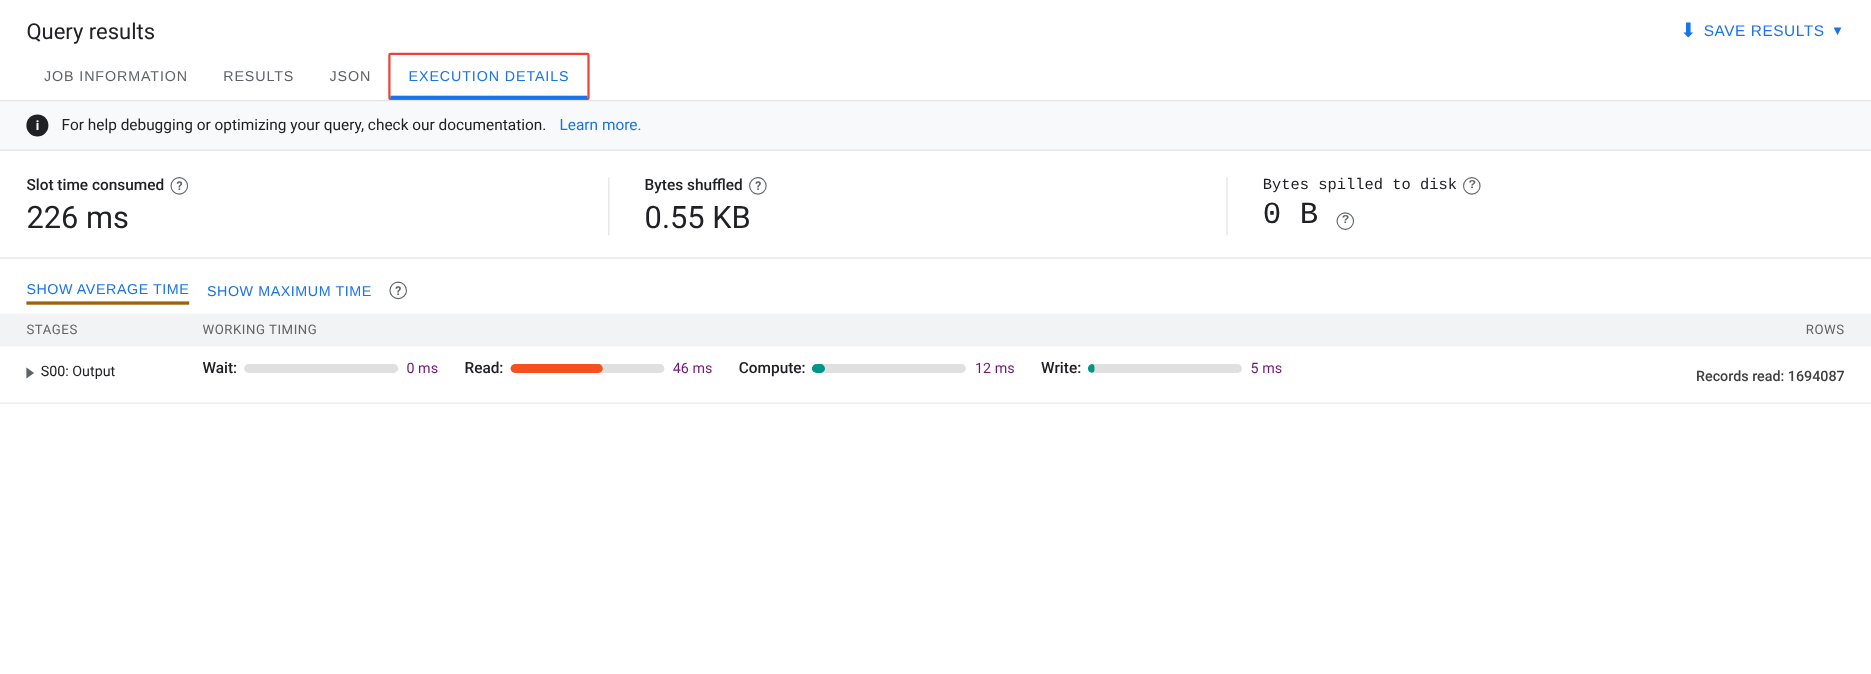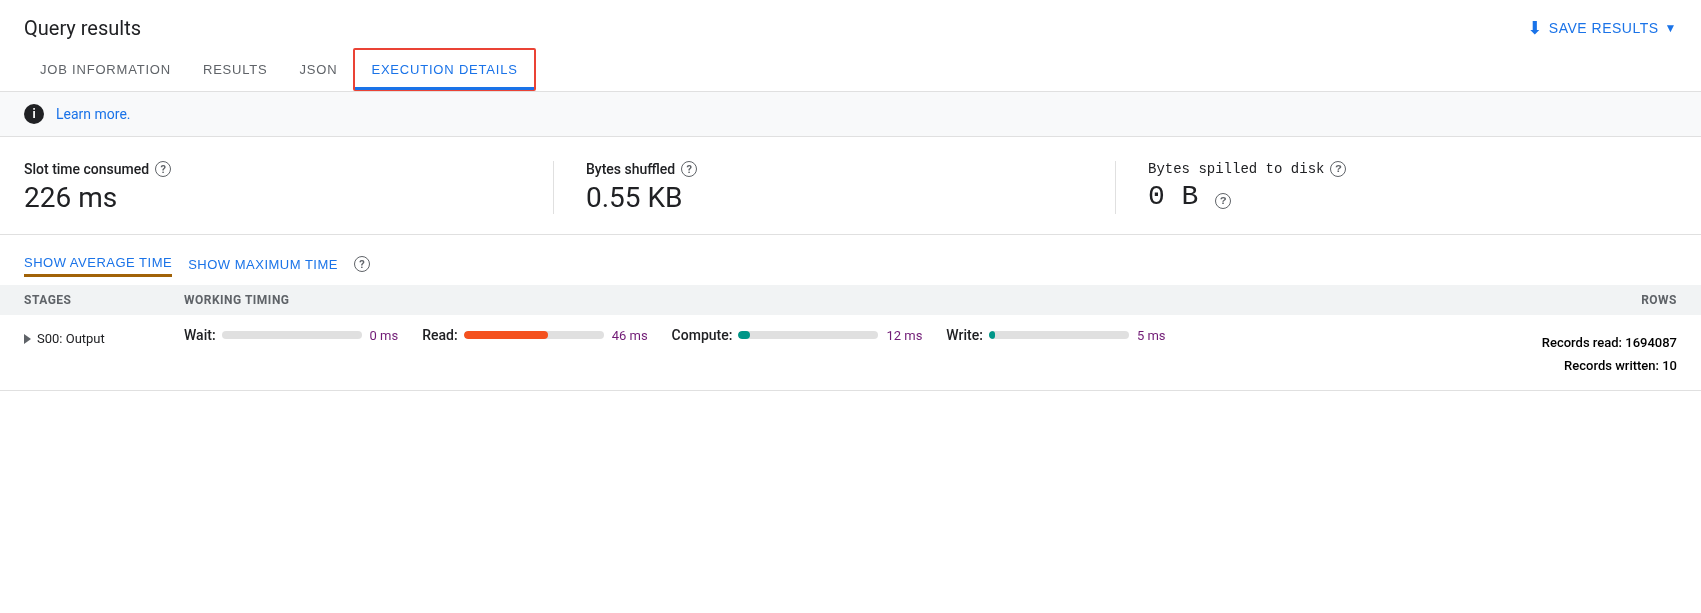--- a/index.html
+++ b/index.html
@@ -175,21 +175,21 @@
 
     .toggle-btn.active {
       border-bottom: 3px solid #a16207;
     }
 
     .stages-header {
       display: flex;
       padding: 8px 24px;
       background: #f1f3f4;
       font-size: 12px;
-      font-weight: 700;
+      font-weight: 400;
       color: #5f6368;
       letter-spacing: 0.5px;
       text-transform: uppercase;
     }
 
     .stages-header-stages {
       width: 160px;
       flex-shrink: 0;
     }
 
@@ -274,21 +274,21 @@
       color: #701a75;
       white-space: nowrap;
     }
 
     .rows-col {
       width: 200px;
       flex-shrink: 0;
       text-align: right;
       font-size: 13px;
       font-weight: 500;
-      color: #000000;
+      color: #404040;
       padding-top: 4px;
       line-height: 1.8;
     }
   </style>
 </head>
 <body>
 
 <div class="header">
   <h1 class="header-title">Query results</h1>
   <button class="save-results-btn">
@@ -300,20 +300,21 @@
 
 <div class="tabs">
   <button class="tab">JOB INFORMATION</button>
   <button class="tab">RESULTS</button>
   <button class="tab">JSON</button>
   <button class="tab active-highlighted">EXECUTION DETAILS</button>
 </div>
 
 <div class="info-banner">
   <div class="info-icon">i</div>
+  <span>For help debugging or optimizing your query, check our documentation.</span>
   <a class="learn-more">Learn more.</a>
 </div>
 
 <div class="metrics-row">
   <div class="metric-item">
     <div class="metric-label">
       <span>Slot time consumed</span>
       <span class="help-icon">?</span>
     </div>
     <div class="metric-value">226 ms</div>
@@ -391,15 +392,14 @@
       <div class="timing-bar-row">
         <div class="progress-bar-bg">
           <div class="progress-bar-fill" style="width:4%; background:#009688;"></div>
         </div>
         <span class="timing-ms">5 ms</span>
       </div>
     </div>
   </div>
   <div class="rows-col">
     <div>Records read: 1694087</div>
-    <div>Records written: 10</div>
   </div>
 </div>
 
 </body></html>

